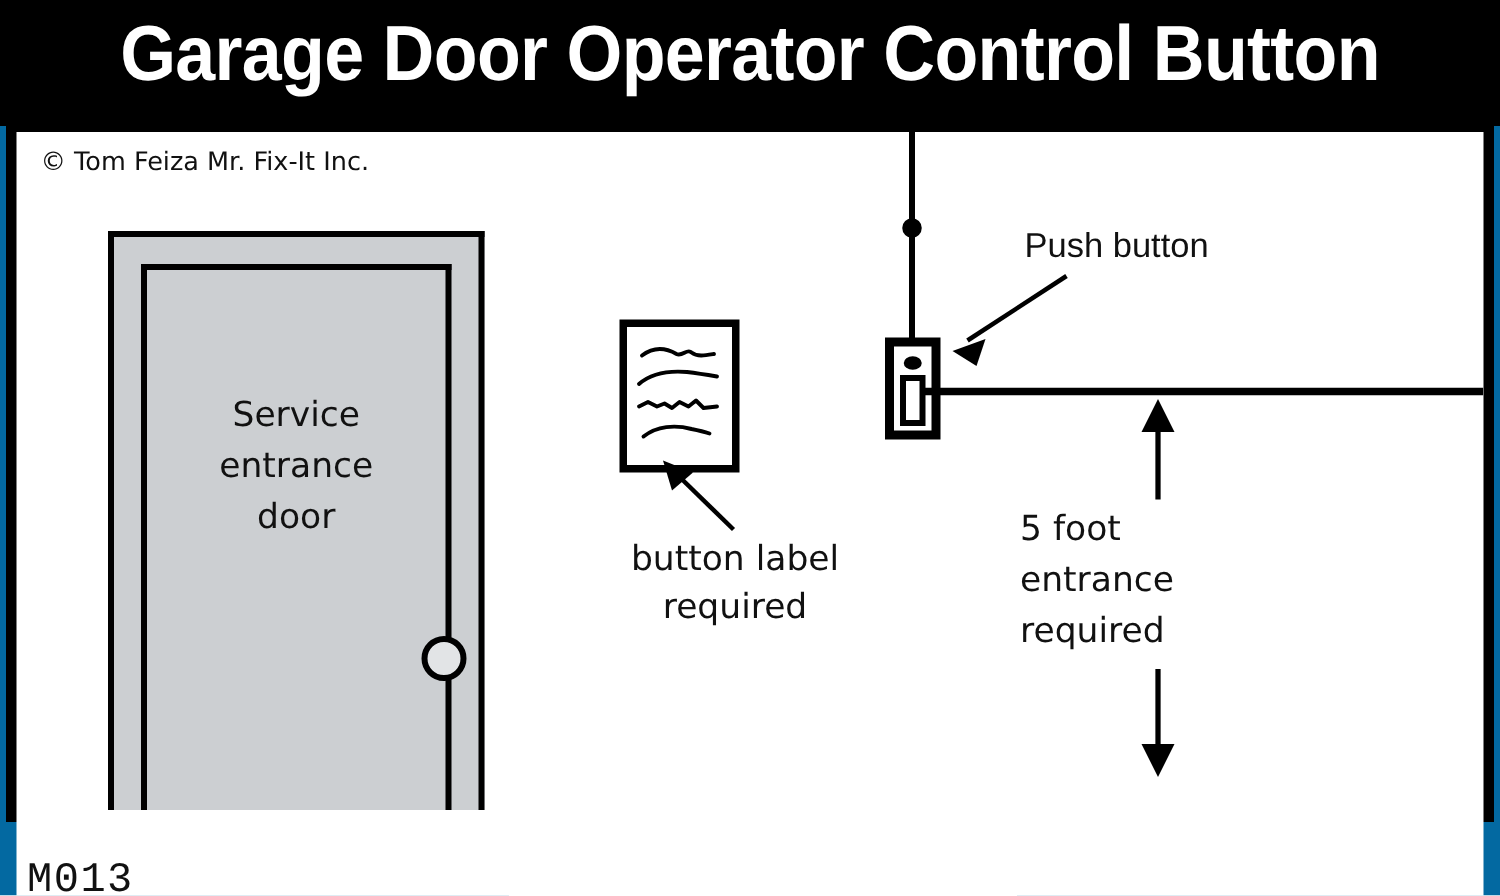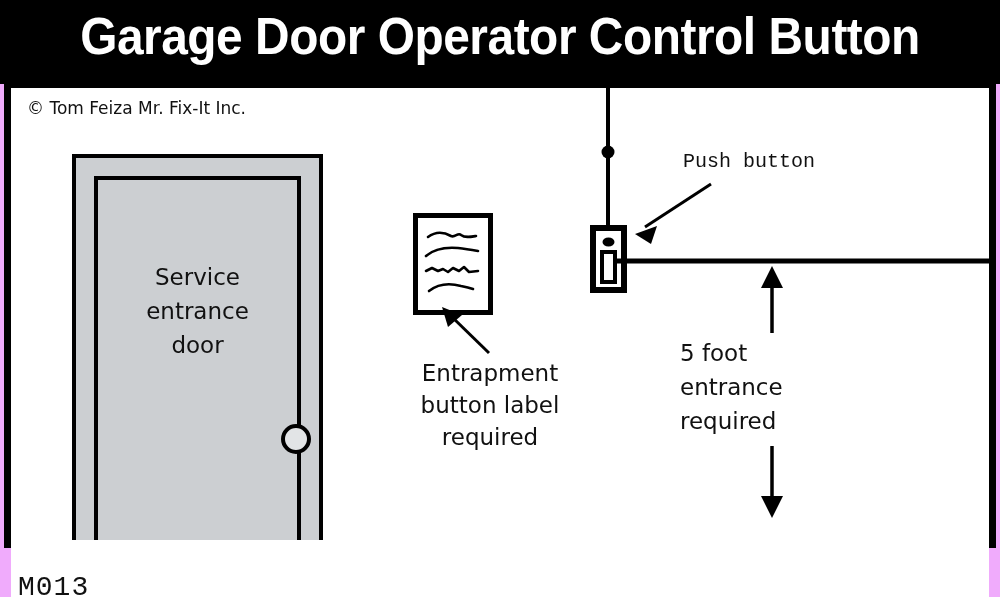--- a/index.html
+++ b/index.html
@@ -10,21 +10,21 @@
   body {
     width: 1000px;
     height: 597px;
     font-family: "DejaVu Sans", sans-serif;
     overflow: hidden;
   }
   #page {
     position: relative;
     width: 1000px;
     height: 597px;
-    background: #f0abfc;
+    background: #0369a1;
   }
 
   
   #title-bar {
     position: absolute;
     left: 0; top: 0;
     width: 1000px;
     height: 84px;
     background: #000000;
   }
@@ -143,22 +143,22 @@
     font-size: 23px;
     line-height: 32px;
     color: #111111;
   }
 
   
   #push-button-caption {
     position: absolute;
     left: 672px;
     top: 62px;
-    font-family: Liberation Mono, monospace;
-    font-size: 20px;
+    font-family: Liberation Sans, sans-serif;
+    font-size: 23px;
     color: #111111;
     white-space: nowrap;
   }
 
   
   #dimension-caption {
     position: absolute;
     left: 669px;
     top: 248px;
     width: 200px;
@@ -226,21 +226,20 @@
     <div id="warning-label">
       <svg width="70" height="92" viewBox="0 0 70 92">
         <path d="M10,19 C18,13 26,14 33,18 C37,20 40,14 43,17 C47,20 52,19 58,18" fill="none" stroke="#000" stroke-width="2.6" stroke-linecap="round"></path>
         <path d="M8,38 C16,31 28,29 40,30 C48,31 54,32 60,33" fill="none" stroke="#000" stroke-width="2.6" stroke-linecap="round"></path>
         <path d="M8,53 L14,50 L20,53 L25,51 L30,54 L35,50 L41,53 L46,49 L51,54 L60,53" fill="none" stroke="#000" stroke-width="2.6" stroke-linecap="round" stroke-linejoin="round"></path>
         <path d="M11,73 C20,66 32,65 43,68 C48,69 52,70 55,71" fill="none" stroke="#000" stroke-width="2.6" stroke-linecap="round"></path>
       </svg>
     </div>
 
     <div id="entrapment-caption">
-      <div>Entrapment</div>
       <div>button label</div>
       <div>required</div>
     </div>
 
     <svg id="push-button-device" viewBox="0 0 60 210">
       <line x1="28" y1="0" x2="28" y2="140" stroke="#000" stroke-width="4"></line>
       <circle cx="28" cy="64" r="6.5" fill="#000"></circle>
       <rect x="13" y="140" width="31" height="62" fill="#fff" stroke="#000" stroke-width="6"></rect>
       <ellipse cx="28.5" cy="154" rx="6" ry="4.5" fill="#000"></ellipse>
       <rect x="22" y="164" width="13" height="30" fill="#fff" stroke="#000" stroke-width="4"></rect>

